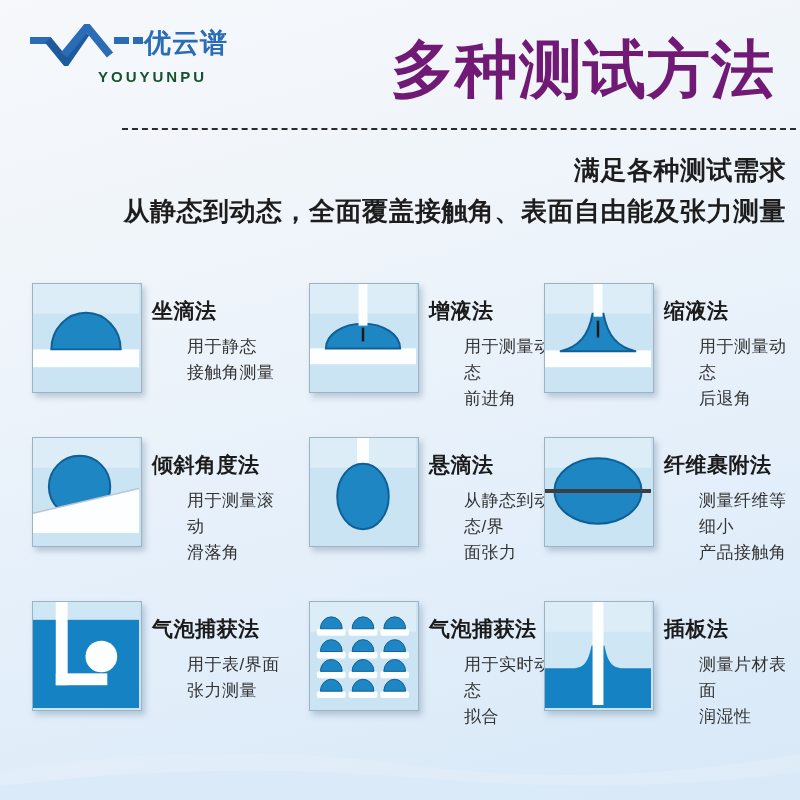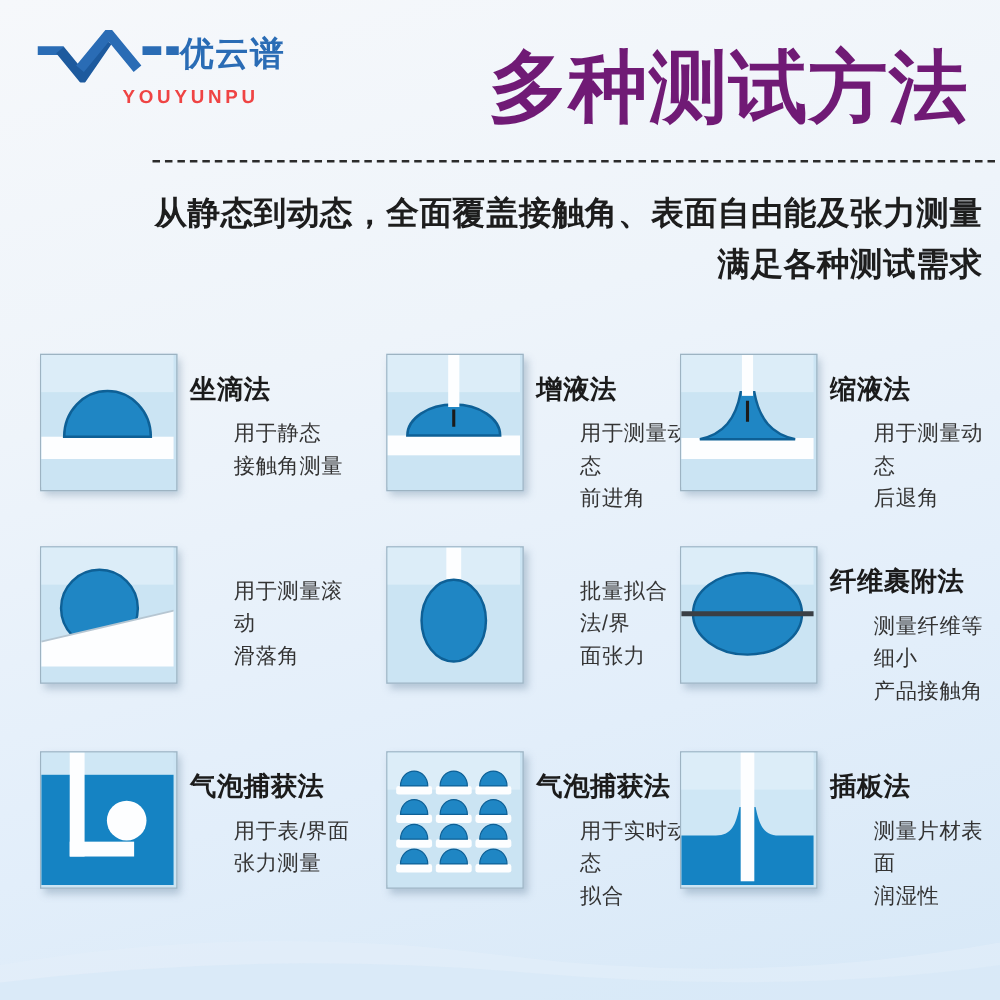--- a/index.html
+++ b/index.html
@@ -5,21 +5,21 @@
   html,body{margin:0;padding:0;}
   body{
     width:800px;height:800px;position:relative;overflow:hidden;
     font-family:"Liberation Sans","DejaVu Sans",sans-serif;
     background:linear-gradient(165deg,#f6f8fb 0%,#eef4fa 35%,#e2eefa 70%,#d7e8f7 100%);
   }
   
   .logo{position:absolute;left:30px;top:24px;width:200px;}
   .logo-row{display:flex;align-items:flex-start;}
   .logo-cn{font-size:27px;font-weight:bold;color:#2a6cb5;letter-spacing:1px;line-height:30px;margin-left:-4px;margin-top:4px;text-align:center;}
-  .logo-en{font-size:15px;font-weight:bold;color:#ef4444;letter-spacing:3px;margin-left:68px;margin-top:-2px;}
+  .logo-en{font-size:15px;font-weight:bold;color:#14532d;letter-spacing:3px;margin-left:68px;margin-top:-2px;}
   .page-title{
     position:absolute;left:391px;top:36px;width:400px;
     font-family:"DejaVu Serif","Liberation Serif",serif;
     font-size:63px;font-weight:900;color:#701a75;letter-spacing:1px;line-height:1.05;
     white-space:nowrap;
   }
   .dash-rule{position:absolute;left:122px;top:128px;width:674px;height:0;
     border-top:2px dashed #2b2b2b;}
   .intro{position:absolute;top:150px;right:14px;text-align:right;
     font-size:26px;font-weight:600;color:#1d1d1d;line-height:41px;letter-spacing:0.5px;}
@@ -54,22 +54,22 @@
     <span class="logo-cn">优云谱</span>
   </div>
   <div class="logo-en">YOUYUNPU</div>
 </div>
 
 <div class="page-title">多种测试方法</div>
 
 <div class="dash-rule"></div>
 
 <div class="intro">
+  <div>满足各种测试需求</div>
   <div>从静态到动态，全面覆盖接触角、表面自由能及张力测量</div>
-  <div>满足各种测试需求</div>
 </div>
 
 <div class="card r1 c1">
   <div class="icon-box">
     <svg viewBox="0 0 107 107">
       <rect width="107" height="107" fill="#cbe4f3"></rect>
       <rect width="107" height="30" fill="#dcedf8"></rect>
       <rect y="66" width="107" height="18" fill="#fdfeff"></rect>
       <path d="M18.5,66 A35,37 0 0 1 88.5,66 Z" fill="#1f86c4" stroke="#0e6096" stroke-width="2"></path>
     </svg>
@@ -121,36 +121,38 @@
   <div class="icon-box">
     <svg viewBox="0 0 107 107">
       <rect width="107" height="107" fill="#cbe4f3"></rect>
       <rect width="107" height="30" fill="#dcedf8"></rect>
       <circle cx="47" cy="49" r="31" fill="#1f86c4" stroke="#0e6096" stroke-width="2"></circle>
       <path d="M0,76 L107,51 L107,96 L0,96 Z" fill="#fdfeff"></path>
       <line x1="0" y1="76" x2="107" y2="51" stroke="#b6c6d2" stroke-width="1.5"></line>
     </svg>
   </div>
   <div class="card-text">
+    <div class="card-title">倾斜角度法</div>
     <div class="card-desc">用于测量滚动
 滑落角</div>
   </div>
 </div>
 
 <div class="card r2 c2">
   <div class="icon-box">
     <svg viewBox="0 0 107 107">
       <rect width="107" height="107" fill="#cbe4f3"></rect>
       <rect width="107" height="30" fill="#dcedf8"></rect>
       <rect x="47.5" y="0" width="12" height="29" fill="#fdfeff"></rect>
       <ellipse cx="53.5" cy="59" rx="26" ry="33" fill="#1f86c4" stroke="#0e6096" stroke-width="2"></ellipse>
     </svg>
   </div>
   <div class="card-text">
-    <div class="card-desc">批量拟合法/界
+    <div class="card-title">悬滴法</div>
+    <div class="card-desc">从静态到动态/界
 面张力</div>
   </div>
 </div>
 
 <div class="card r2 c3">
   <div class="icon-box">
     <svg viewBox="0 0 107 107">
       <rect width="107" height="107" fill="#cbe4f3"></rect>
       <rect width="107" height="30" fill="#dcedf8"></rect>
       <ellipse cx="53.5" cy="53.5" rx="44" ry="33" fill="#1f86c4" stroke="#0e6096" stroke-width="2"></ellipse>

